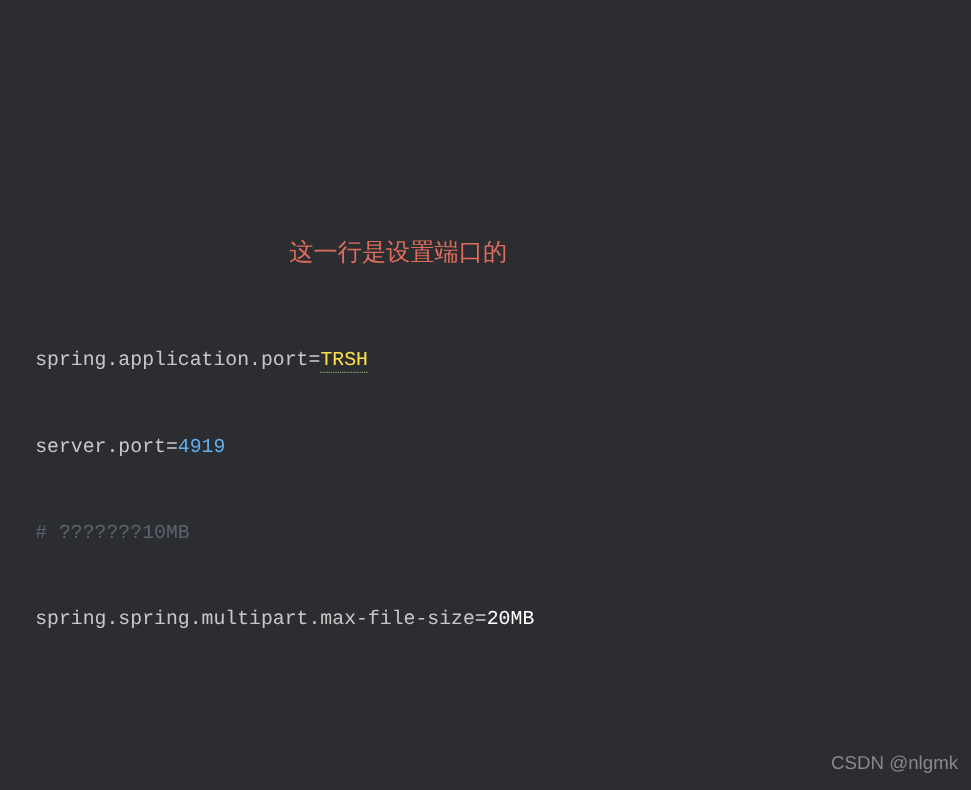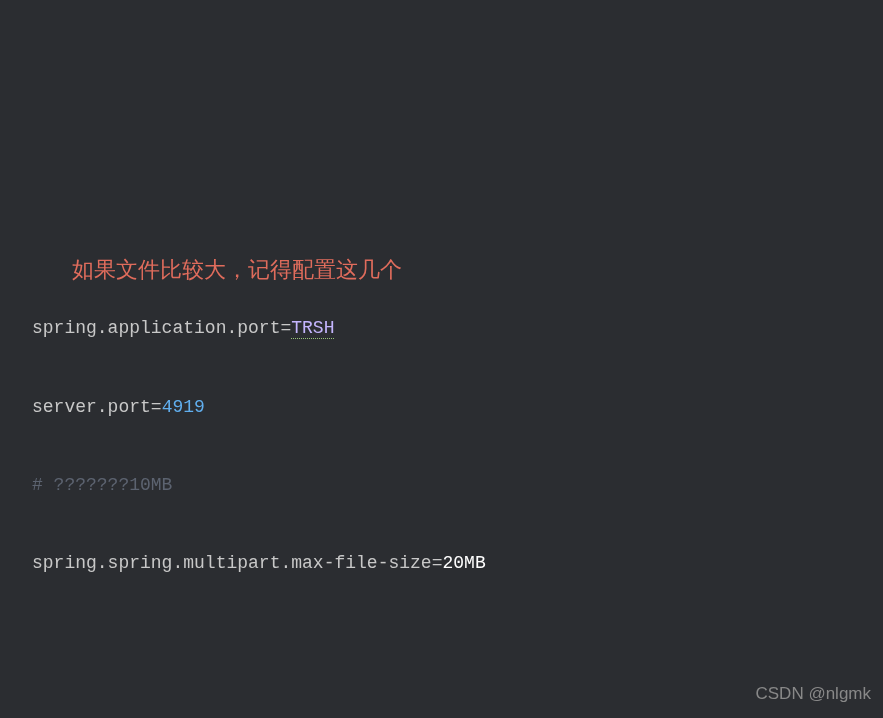--- a/index.html
+++ b/index.html
@@ -23,21 +23,21 @@
     .code-container {
       position: relative;
     }
     .line {
       display: block;
       white-space: pre;
       height: 40.5px;
     }
     .key { color: #c8c8c8; }
     .equals { color: #c8c8c8; }
-    .value-orange { color: #c4b5fd; }
+    .value-orange { color: #fde047; }
     .value-teal { color: #ffffff; }
     .value-number { color: #61afef; }
     .comment { color: #5c6370; }
     .underline-squiggle {
       border-bottom: 1px dotted #98c379;
     }
     .overlay1, .overlay2 {
       position: absolute;
       color: #e06c5c;
       font-family: 'Microsoft YaHei', 'SimHei', sans-serif;
@@ -59,21 +59,21 @@
       white-space: nowrap;
     }
   </style>
 </head>
 <body>
 
 
 
 <div class="code-container">
 
-<div class="overlay2">如果文件比较大，记得配置这几个</div>
+<div class="overlay1">这一行是设置端口的</div>
 
 <span class="line"><span class="key">spring.application.port</span><span class="equals">=</span><span class="value-orange underline-squiggle">TRSH</span></span>
 <span class="line"><span class="key">server.port</span><span class="equals">=</span><span class="value-number">4919</span></span>
 <span class="line"><span class="comment"># ???????10MB</span></span>
 <span class="line"><span class="key">spring.spring.multipart.max-file-size</span><span class="equals">=</span><span class="value-teal">20MB</span></span>
 
 
 
 
 

